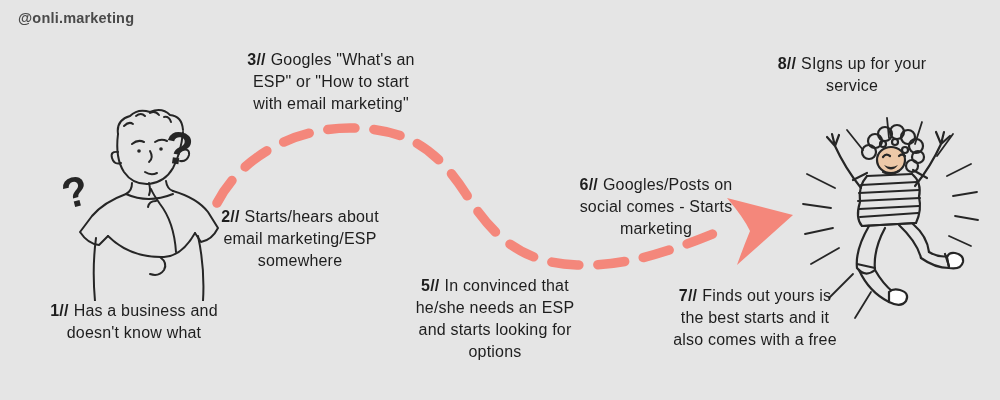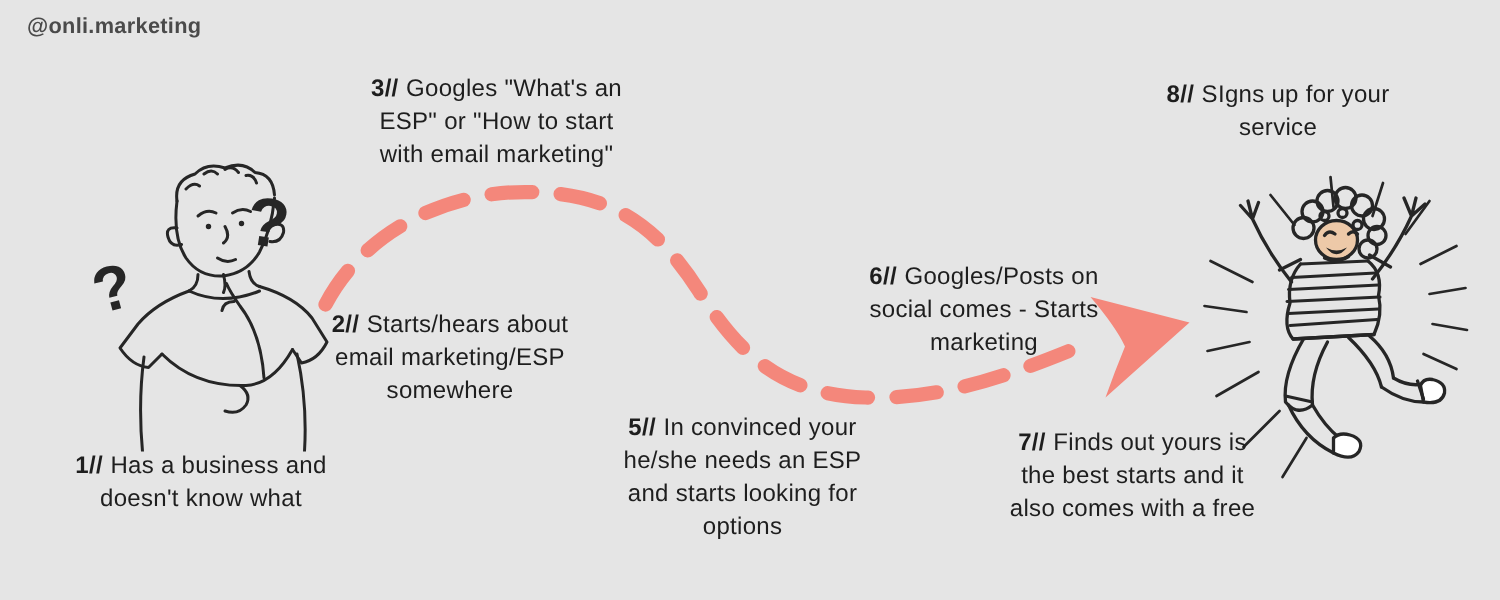--- a/index.html
+++ b/index.html
@@ -122,21 +122,21 @@
   </div>
 
   <div class="step" style="left:331px;top:49px">
     <span class="ln"><b>3//</b><span>Googles "What's an</span></span>
     <span class="ln">ESP" or "How to start</span>
     <span class="ln">with email marketing"</span>
   </div>
 
 
   <div class="step" style="left:495px;top:275px">
-    <span class="ln"><b>5//</b><span>In convinced your</span></span>
+    <span class="ln"><b>5//</b><span>In convinced that</span></span>
     <span class="ln">he/she needs an ESP</span>
     <span class="ln">and starts looking for</span>
     <span class="ln">options</span>
   </div>
 
   <div class="step" style="left:656px;top:174px">
     <span class="ln"><b>6//</b><span>Googles/Posts on</span></span>
     <span class="ln">social comes - Starts</span>
     <span class="ln">marketing</span>
   </div>

